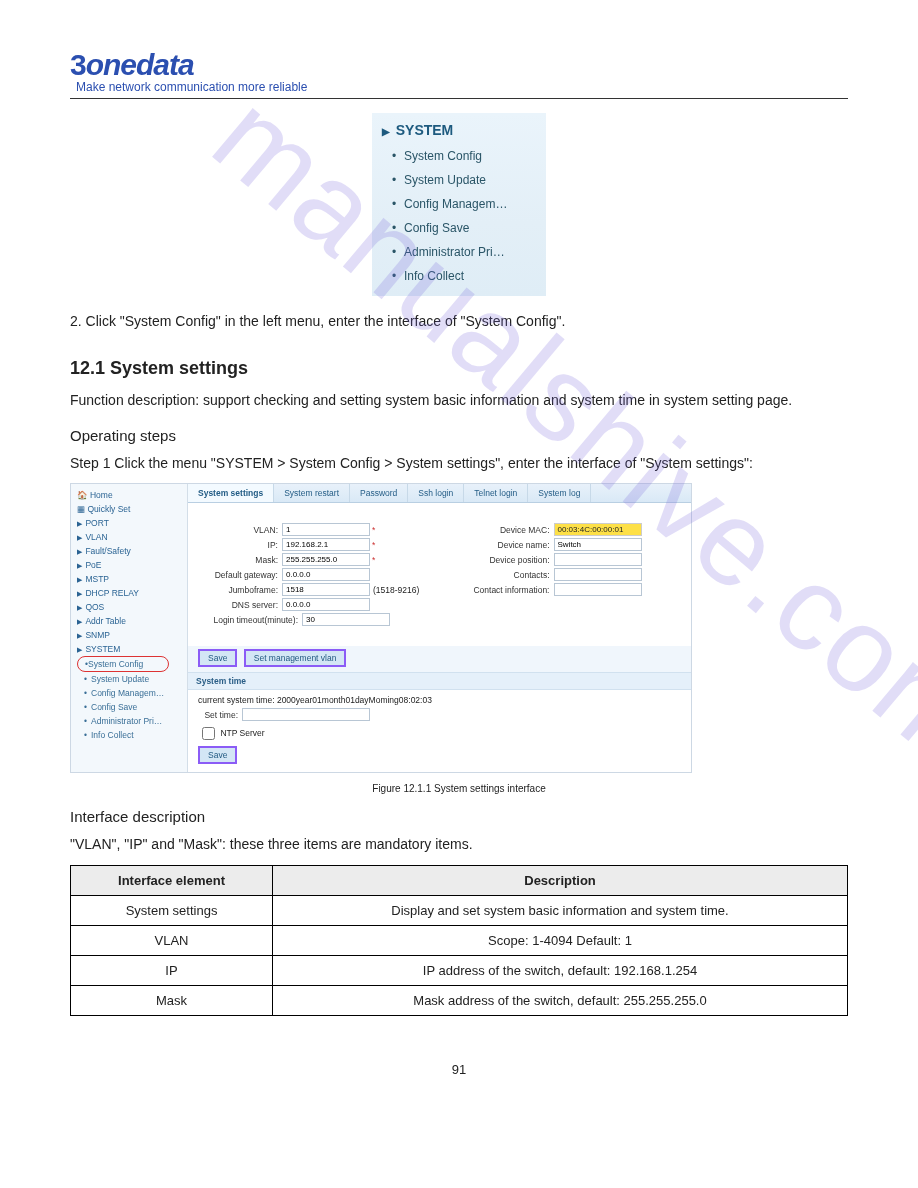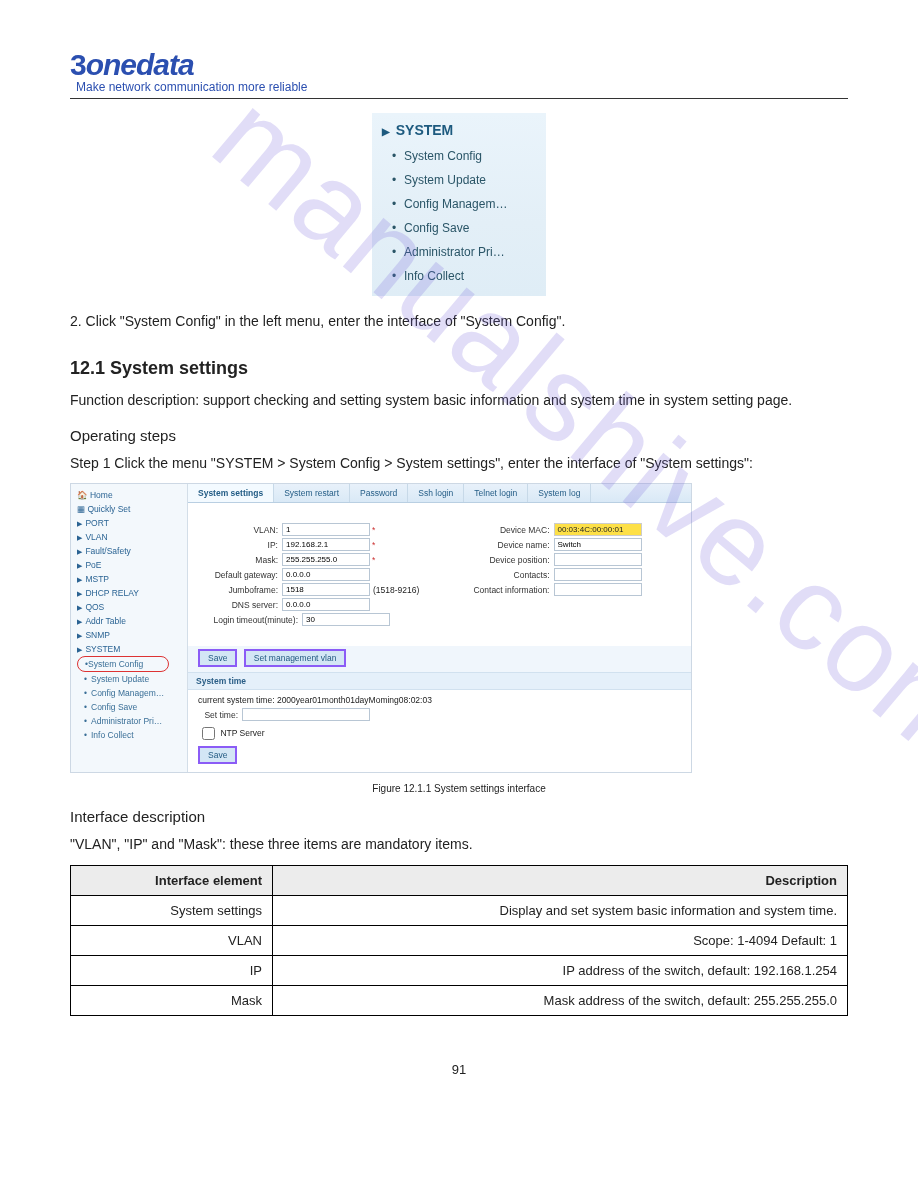--- a/index.html
+++ b/index.html
@@ -161,21 +161,21 @@
   .caption { text-align:center; font-size:10px; margin:6px 0 14px 0;}
 
   table.info {
     border-collapse: collapse;
     width: 100%;
     font-size: 13px;
   }
   table.info th, table.info td {
     border: 1px solid #000;
     padding: 7px 10px;
-    text-align: right;
+    text-align: center;
     vertical-align: top;
   }
   table.info th { background:#ececec; font-weight:bold;}
   .pgnum { text-align:center; font-size:13px; margin-top:46px;}
 </style>
 </head>
 <body>
 
 <div class="page">
   <div class="brand">

